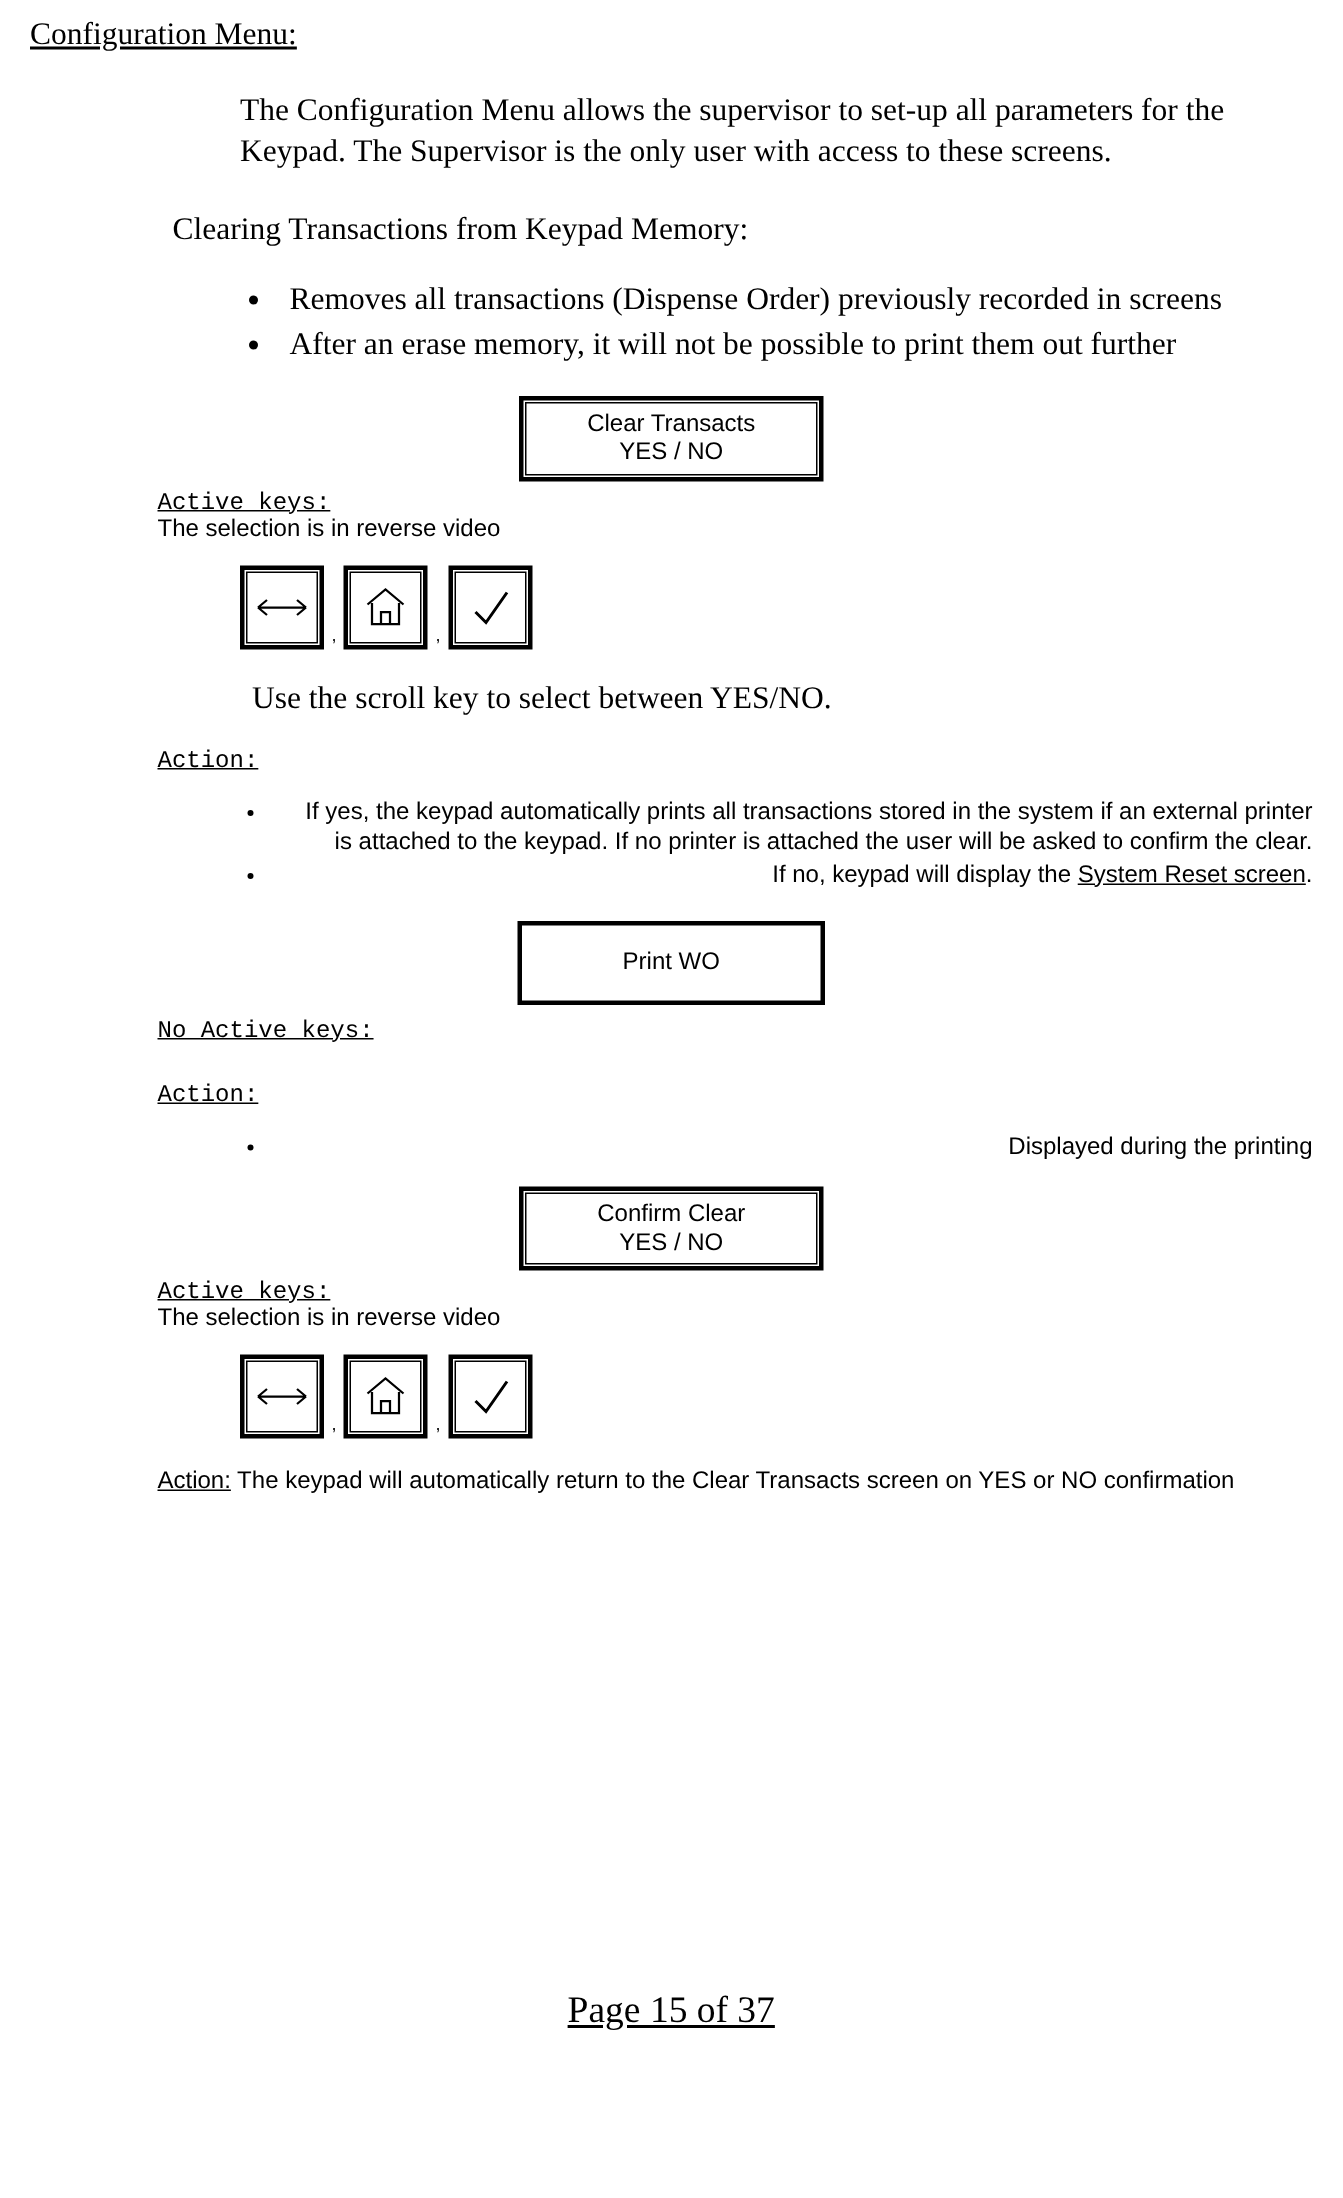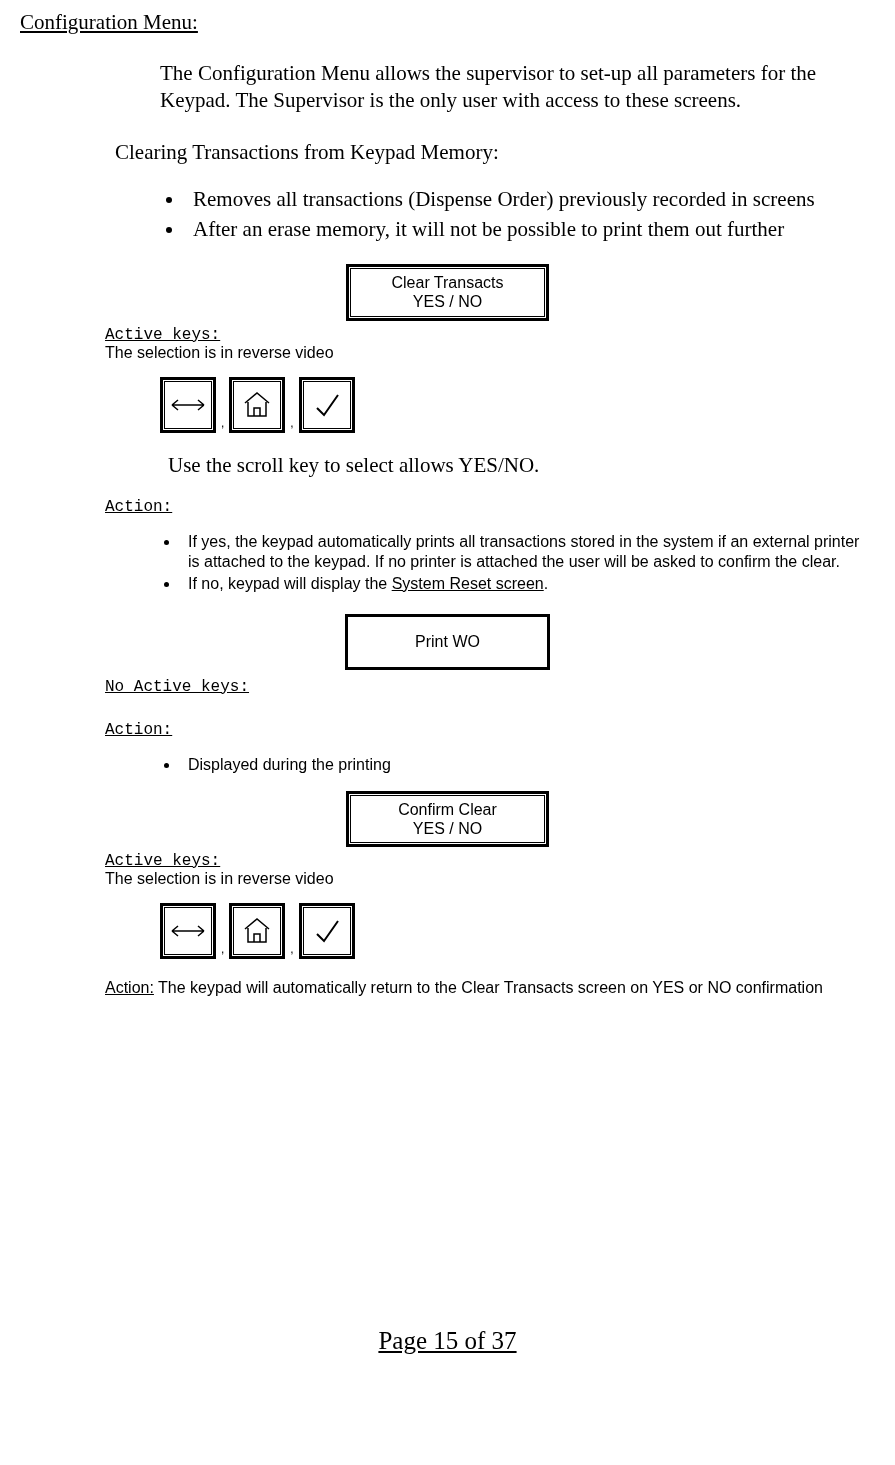--- a/index.html
+++ b/index.html
@@ -109,20 +109,21 @@
       font-size: 21px;
       margin-bottom: 20px;
     }
     .action-list {
       font-family: Arial, Helvetica, sans-serif;
       font-size: 16px;
       margin-left: 140px;
       padding-left: 20px;
       list-style: disc;
       line-height: 1.25;
+      text-align: right;
     }
     .action-list li {
       padding-left: 8px;
       margin-bottom: 2px;
     }
     .action-line {
       font-family: Arial, Helvetica, sans-serif;
       font-size: 16px;
       margin-left: 85px;
       margin-top: 12px;
@@ -186,21 +187,21 @@
     <span class="key-btn-inner">
       <span>
         <svg width="30" height="28" viewBox="0 0 30 28">
           <path d="M 5 17 L 12 24 L 26 4" stroke="#000" stroke-width="2" fill="none"></path>
         </svg>
       </span>
     </span>
   </span>
 </div>
 
-<div class="scroll-note">Use the scroll key to select allows YES/NO.</div>
+<div class="scroll-note">Use the scroll key to select between YES/NO.</div>
 
 <div class="label-small underline">Action:</div>
 <ul class="action-list">
   <li>If yes, the keypad automatically prints all transactions stored in the system if an external printer is attached to the keypad.  If no printer is attached the user will be asked to confirm the clear.</li>
   <li><span>If no, keypad will display the </span><span class="underline">System Reset screen</span><span>.</span></li>
 </ul>
 
 <div class="lcd-single">
   <div>Print WO</div>
 </div>

